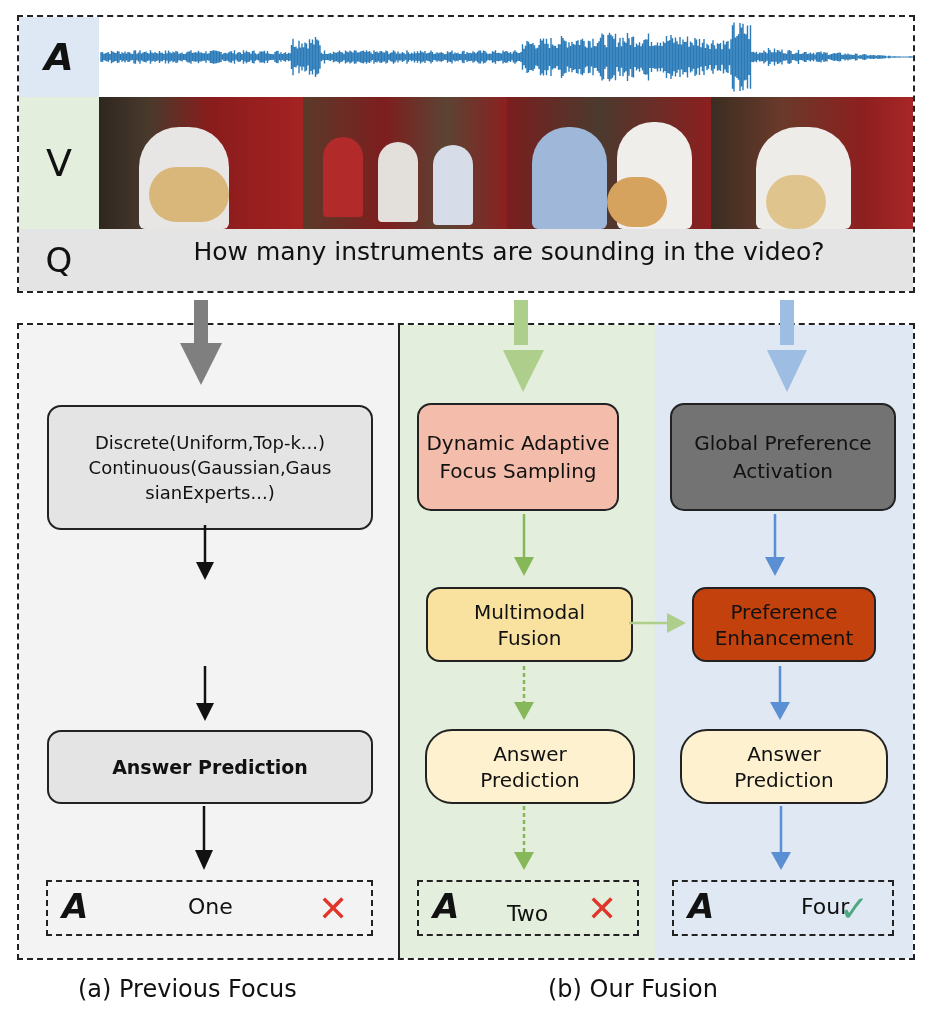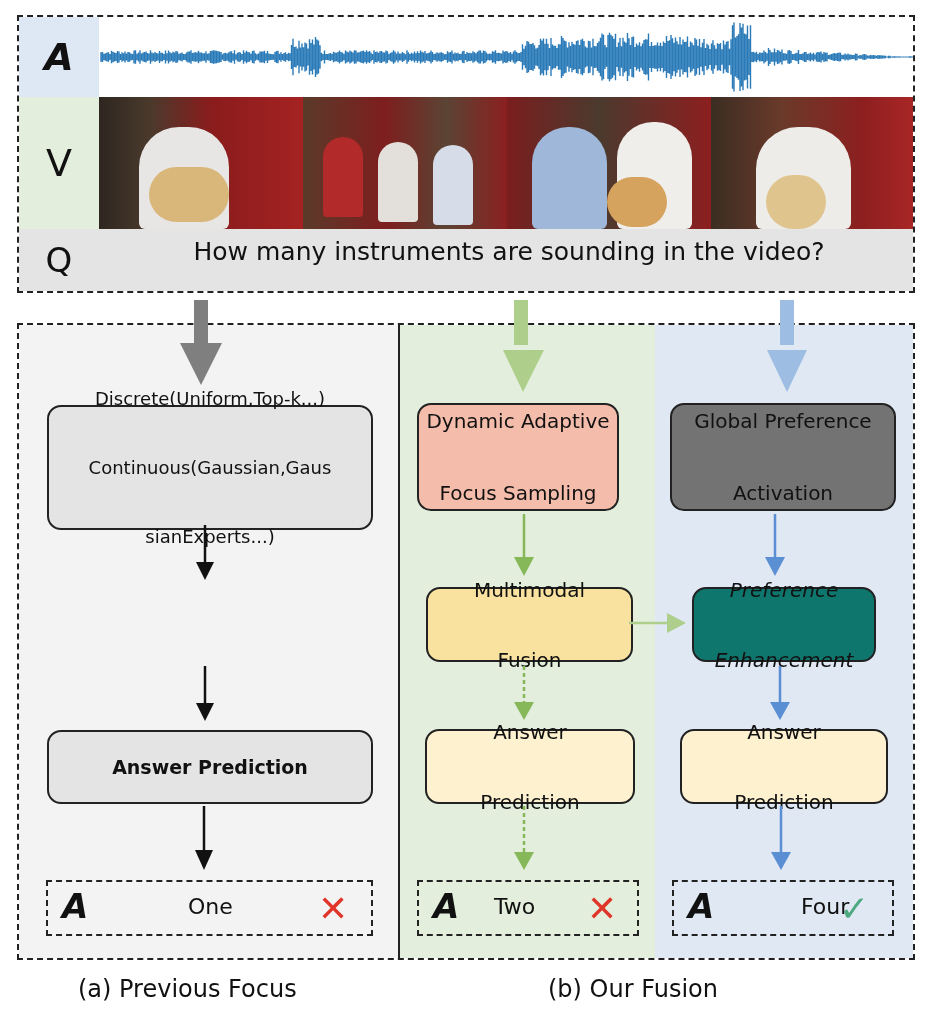--- a/index.html
+++ b/index.html
@@ -22,27 +22,27 @@
 
   
   #method-panel { left:17px; top:323px; width:898px; height:637px; border:2px dashed #222; box-sizing:border-box; }
   #prev-bg { position:absolute; left:0; top:0; width:379px; height:633px; background:#f3f3f3; }
   #ours-green-bg { position:absolute; left:379px; top:0; width:257px; height:633px; background:#e3efdc; }
   #ours-blue-bg { position:absolute; left:636px; top:0; width:258px; height:633px; background:#dfe8f3; }
   #divider { position:absolute; left:379px; top:0; width:2px; height:633px; background:#222; }
 
   .box { position:absolute; border:2px solid #222; border-radius:14px; box-sizing:border-box;
          display:flex; align-items:center; justify-content:center; text-align:center;
-         font-size:19px; line-height:1.4; padding:4px 6px;gap:44px; }
+         font-size:19px; line-height:1.4; padding:4px 6px; }
   .gray-box { background:#e4e4e4; }
   .red-box { background:#f4bcaa; }
   .blue-box { background:#737373; }
   .yellow-box { background:#f9e2a0; }
-  .lightyellow-box { background:#fdf1cf; }
-  .lightgreen-box { background:#0f766e;font-style:italic; }
+  .lightyellow-box { background:#fdf1cf;border-radius:27px; }
+  .lightgreen-box { background:#c2410c; }
 
   .answer-box { position:absolute; border:2px dashed #222; box-sizing:border-box; height:56px; }
   .ans-A { position:absolute; left:14px; top:4px; font-size:34px; font-weight:bold; font-style:italic; }
   .ans-text { position:absolute; top:12px; font-size:22px; }
   .ans-mark { position:absolute; top:6px; font-size:36px; font-weight:bold; }
 
   .caption { position:absolute; top:975px; font-size:24px; }
   svg { overflow:visible; }
 </style>
 </head>
@@ -108,21 +108,21 @@
   <div class="box yellow-box" style="left:407px;top:262px;width:207px;height:75px;flex-direction:column;font-size:20px;line-height:1.3;">
     <span>Multimodal</span>
     <span>Fusion</span>
   </div>
   <div class="box lightyellow-box" style="left:406px;top:404px;width:210px;height:75px;flex-direction:column;font-size:20px;line-height:1.3;">
     <span>Answer</span>
     <span>Prediction</span>
   </div>
   <div class="answer-box" style="left:398px;top:555px;width:222px;">
     <span class="ans-A">A</span>
-    <span class="ans-text" style="left:75px;">Two</span>
+    <span class="ans-text" style="left:88px;margin-top:7px;">Two</span>
     <span class="ans-mark" style="left:168px;color:#e0362a;">✕</span>
   </div>
 
   <div class="box blue-box" style="left:651px;top:78px;width:226px;height:108px;flex-direction:column;font-size:20px;">
     <span>Global Preference</span>
     <span>Activation</span>
   </div>
   <div class="box lightgreen-box" style="left:673px;top:262px;width:184px;height:75px;flex-direction:column;font-size:20px;line-height:1.3;">
     <span>Preference</span>
     <span>Enhancement</span>

